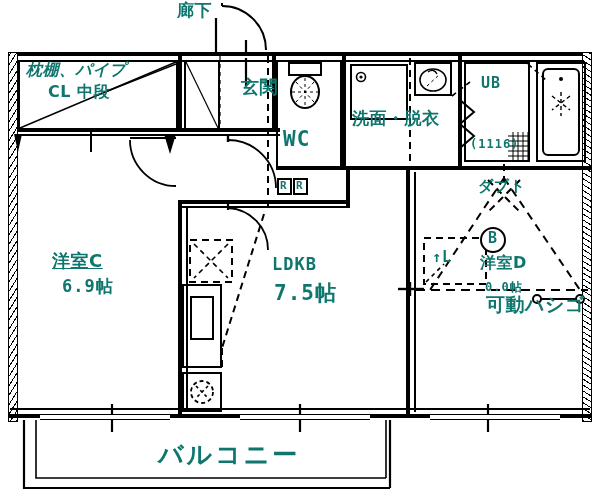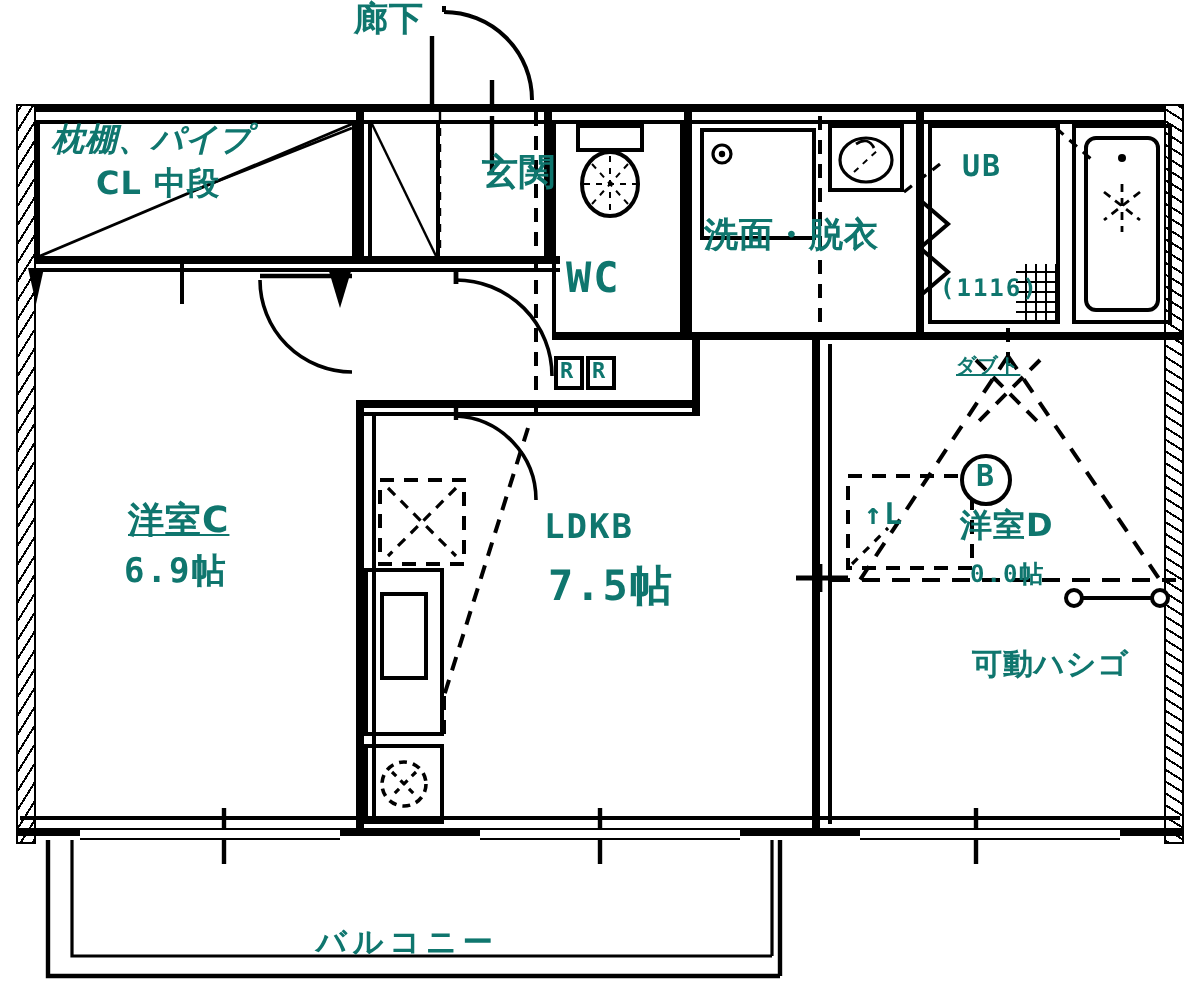--- a/index.html
+++ b/index.html
@@ -254,34 +254,34 @@
 
   <div class="lbl jp" style="left:241px;top:78px;font-size:18px;">玄関</div>
 
   <div class="lbl lat" style="left:283px;top:128px;font-size:21px;">WC</div>
 
   <div class="lbl jp" style="left:352px;top:110px;font-size:17px;">洗面・脱衣</div>
 
   <div class="lbl lat" style="left:481px;top:76px;font-size:15px;">UB</div>
   <div class="lbl lat" style="left:470px;top:92px;font-size:12px;margin-top:46px;">(1116)</div>
 
-  <div class="lbl jp" style="left:64px;top:252px;font-size:18px;text-decoration:underline;">洋室C</div>
+  <div class="lbl jp" style="left:52px;top:252px;font-size:18px;text-decoration:underline;">洋室C</div>
   <div class="lbl lat" style="left:62px;top:278px;font-size:17px;">6.9帖</div>
 
   <div class="lbl lat" style="left:272px;top:256px;font-size:17px;">LDKB</div>
   <div class="lbl lat" style="left:274px;top:282px;font-size:21px;">7.5帖</div>
 
   <div class="lbl jp" style="left:480px;top:255px;font-size:16px;">洋室D</div>
   <div class="lbl lat" style="left:485px;top:281px;font-size:12px;">0.0帖</div>
 
-  <div class="lbl jp" style="left:478px;top:179px;font-size:10px;text-decoration:underline;">ダブト</div>
-
-  <div class="lbl jp" style="left:158px;top:464px;font-size:15px;letter-spacing:3px;">バルコニー</div>
-
-  <div class="lbl jp" style="left:486px;top:325px;font-size:15px;">可動ハシゴ</div>
+  <div class="lbl jp" style="left:478px;top:179px;font-size:15px;">ダブト</div>
+
+  <div class="lbl jp" style="left:158px;top:442px;font-size:25px;letter-spacing:3px;">バルコニー</div>
+
+  <div class="lbl jp" style="left:486px;top:295px;font-size:19px;">可動ハシゴ</div>
 
   <div class="lbl lat" style="left:432px;top:250px;font-size:15px;">↑L</div>
 
   <div class="lbl lat" style="left:488px;top:231px;font-size:15px;">B</div>
 
   <div class="lbl lat" style="left:280px;top:180px;font-size:11px;">R</div>
   <div class="lbl lat" style="left:296px;top:180px;font-size:11px;">R</div>
 
 </div>
 

